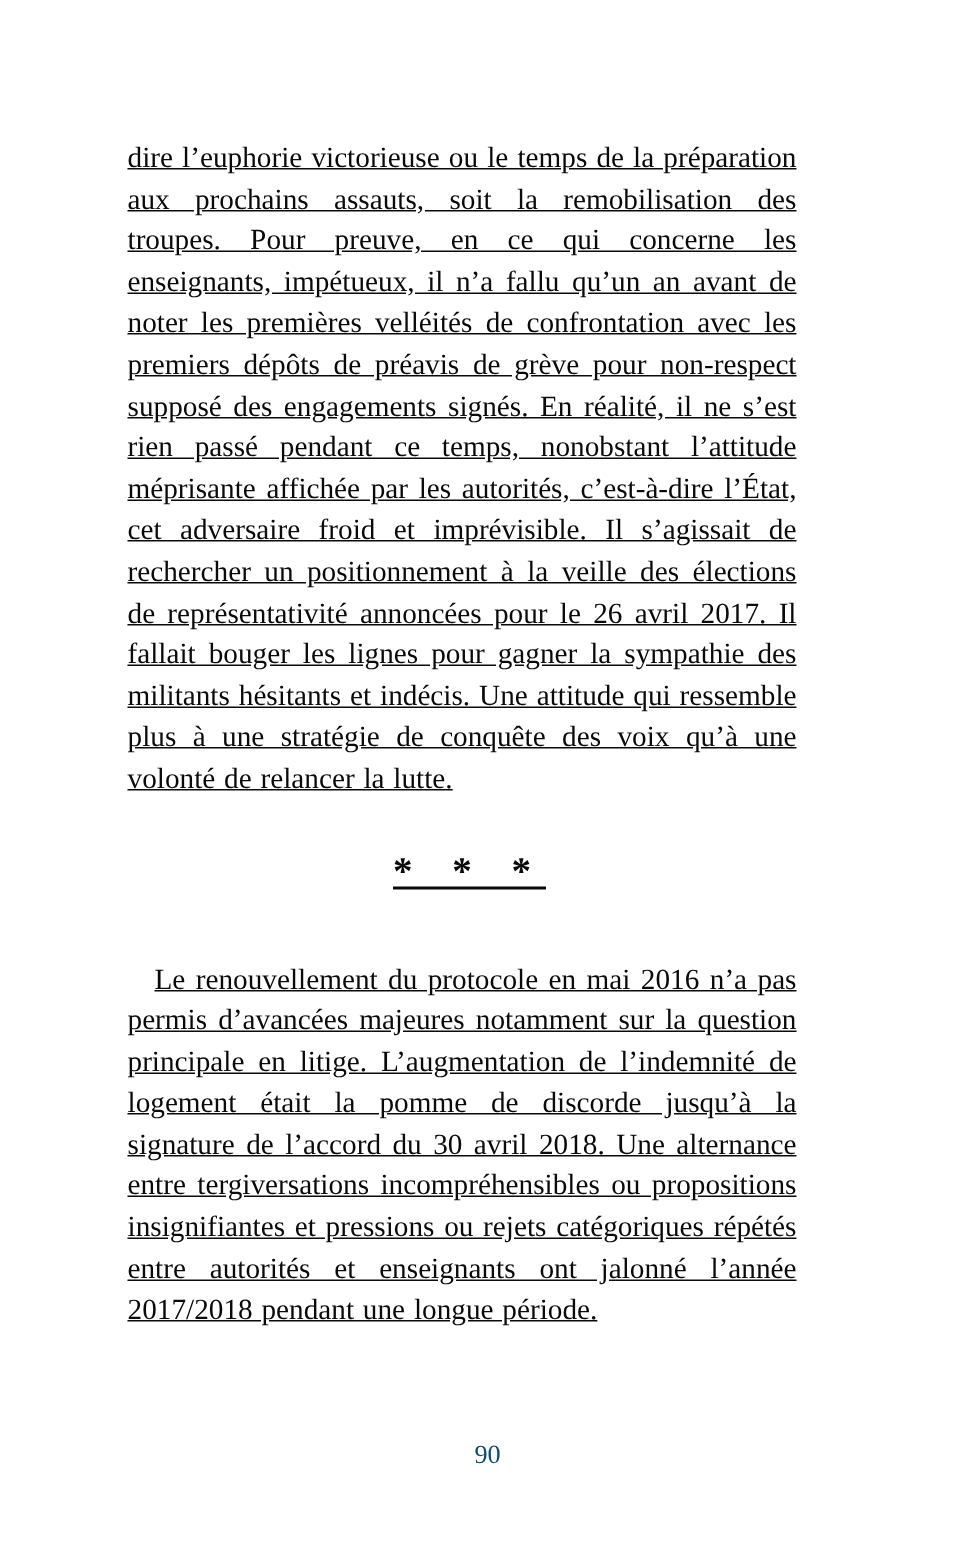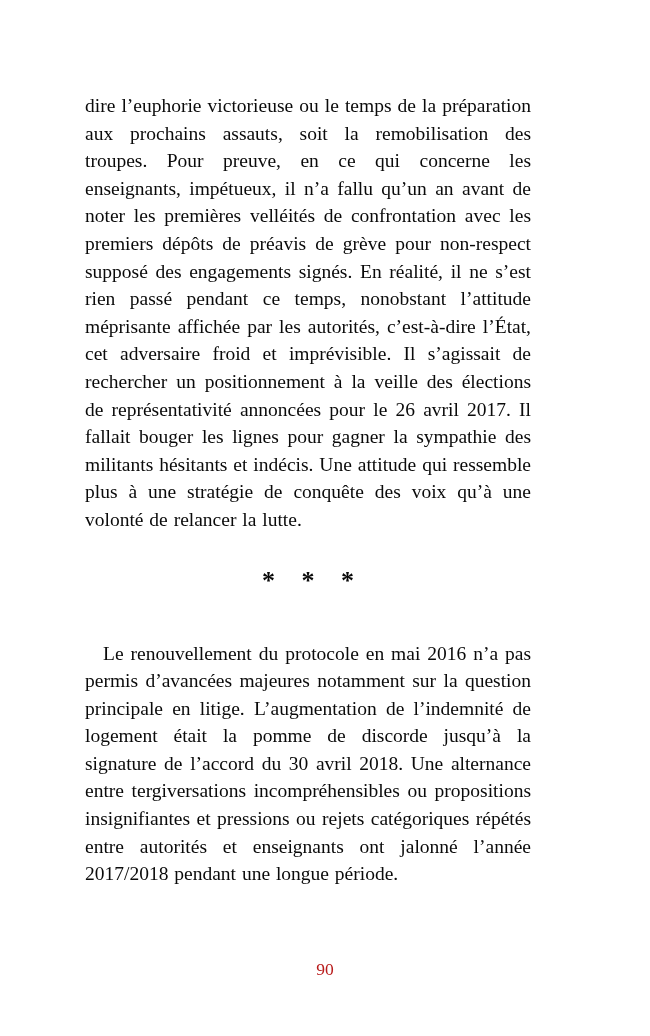--- a/index.html
+++ b/index.html
@@ -10,20 +10,21 @@
   .book-page {
     position: relative;
     width: 650px;
     height: 1036px;
     background: #ffffff;
     box-sizing: border-box;
     padding: 92px 119px 0 85px;
     font-family: "Liberation Serif", "DejaVu Serif", serif;
     color: #0a0a0a;
     overflow: hidden;
+    text-decoration: underline;
   }
   .para {
     margin: 0;
     font-size: 19.5px;
     line-height: 27.6px;
     text-align: justify;
     text-justify: inter-word;
     word-spacing: 1px;
   }
   .para.indented {
@@ -41,21 +42,21 @@
     padding-left: 10px;
     box-sizing: border-box;
   }
   .page-number {
     position: absolute;
     bottom: 56px;
     left: 0;
     width: 100%;
     text-align: center;
     font-size: 17.5px;
-    color: #b91c1c;
+    color: #0c4a6e;
   }
 </style>
 </head>
 <body>
 
 <div class="book-page">
   <p class="para">dire l’euphorie victorieuse ou le temps de la préparation aux prochains assauts, soit la remobilisation des troupes. Pour preuve, en ce qui concerne les enseignants, impétueux, il n’a fallu qu’un an avant de noter les premières velléités de confrontation avec les premiers dépôts de préavis de grève pour non-respect supposé des engagements signés. En réalité, il ne s’est rien passé pendant ce temps, nonobstant l’attitude méprisante affichée par les autorités, c’est-à-dire l’État, cet adversaire froid et imprévisible. Il s’agissait de rechercher un positionnement à la veille des élections de représentativité annoncées pour le 26 avril 2017. Il fallait bouger les lignes pour gagner la sympathie des militants hésitants et indécis. Une attitude qui ressemble plus à une stratégie de conquête des voix qu’à une volonté de relancer la lutte.</p>
 
   <div class="separator">* * *</div>
 

